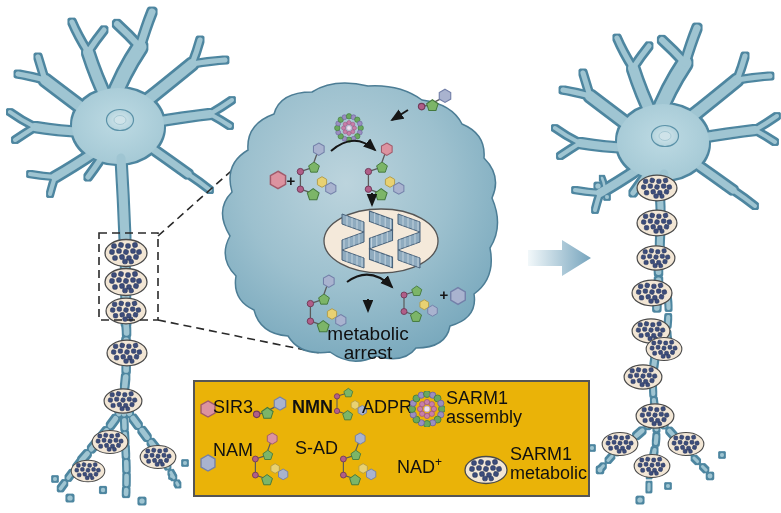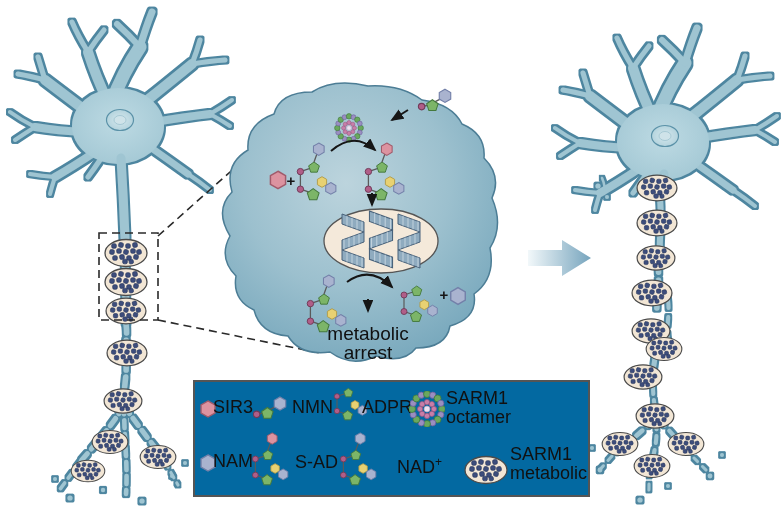--- a/index.html
+++ b/index.html
@@ -11,21 +11,21 @@
   .hblue{fill:#a9b3cf;stroke:#7380a9;stroke-width:1.2;}
   .hyellow{fill:#e8d172;stroke:#b09a45;stroke-width:1.2;}
   .pgreen{fill:#7cb568;stroke:#44793d;stroke-width:1.2;}
   .mdot{fill:#b05e88;stroke:#713a58;stroke-width:1.2;}
   .bond{stroke:#5a5a5a;stroke-width:1.6;fill:none;}
   .neuron{fill:none;stroke:#9fc5d2;stroke-linecap:round;stroke-linejoin:round;}
   .arrowln{stroke:#161616;stroke-width:2;fill:none;}
   .dash{stroke:#2a2a2a;stroke-width:1.6;fill:none;stroke-dasharray:8 5;}
   
   #legend{position:absolute;left:193px;top:380px;width:397px;height:117px;
-          background:#0369a1;border:2px solid #555;box-sizing:border-box;z-index:5;}
+          background:#eab308;border:2px solid #555;box-sizing:border-box;z-index:5;}
   .litem{position:absolute;}
   .llab{position:absolute;font-size:18px;color:#111;line-height:19px;white-space:nowrap;}
   .llab sup{font-size:12px;}
 </style>
 </head>
 <body>
 
 <div id="canvas">
 <svg width="781" height="513" viewBox="0 0 781 513" style="position:absolute;left:0;top:0;">
   <defs>
@@ -313,41 +313,41 @@
 <div id="legend">
 
   <svg class="litem" style="left:3px;top:17px;" width="20" height="20" viewBox="-10 -10 20 20">
         <use href="#hexP" transform="scale(1.15)" class="hpink"></use>
       </svg>
   <span class="llab" style="left:18px;top:16px;">SIR3</span>
 
   <svg class="litem" style="left:58px;top:14px;" width="36" height="25" viewBox="0 -6 40 27">
         <use href="#molNMN"></use>
       </svg>
-  <span class="llab" style="left:97px;top:16px;">NMN</span>
+  <span class="llab" style="left:97px;top:16px;font-weight:bold;">NMN</span>
 
   <svg class="litem" style="left:138px;top:4px;" width="36" height="38" viewBox="2 -2 54 54">
         <use href="#molADPR"></use>
       </svg>
   <span class="llab" style="left:167px;top:16px;text-align:right;">ADPR</span>
 
   <svg class="litem" style="left:214px;top:9px;" width="36" height="36" viewBox="-18 -18 36 36">
         <use href="#octamer" transform="scale(1.15)"></use>
       </svg>
-  <span class="llab" style="left:251px;top:7px;"><span>SARM1</span><br><span>octamer</span></span>
+  <span class="llab" style="left:251px;top:7px;"><span>SARM1</span><br><span>assembly</span></span>
 
   <svg class="litem" style="left:3px;top:71px;" width="20" height="20" viewBox="-10 -10 20 20">
         <use href="#hexP" transform="scale(1.15)" class="hblue"></use>
       </svg>
-  <span class="llab" style="left:18px;top:70px;">NAM</span>
+  <span class="llab" style="left:18px;top:59px;">NAM</span>
 
   <svg class="litem" style="left:56px;top:49px;" width="38" height="56" viewBox="2 -26 52 76">
         <use href="#molSAD"></use>
       </svg>
-  <span class="llab" style="left:100px;top:71px;">S-AD</span>
+  <span class="llab" style="left:100px;top:57px;">S-AD</span>
 
   <svg class="litem" style="left:144px;top:49px;" width="38" height="56" viewBox="2 -26 52 76">
         <use href="#molNAD"></use>
       </svg>
   <span class="llab" style="left:202px;top:71px;"><span>NAD</span><sup>+</sup></span>
 
   <svg class="litem" style="left:268px;top:73px;" width="46" height="30" viewBox="-23 -15 46 30">
         <use href="#bead"></use>
       </svg>
   <span class="llab" style="left:315px;top:63px;"><span>SARM1</span><br><span>metabolic</span></span>

